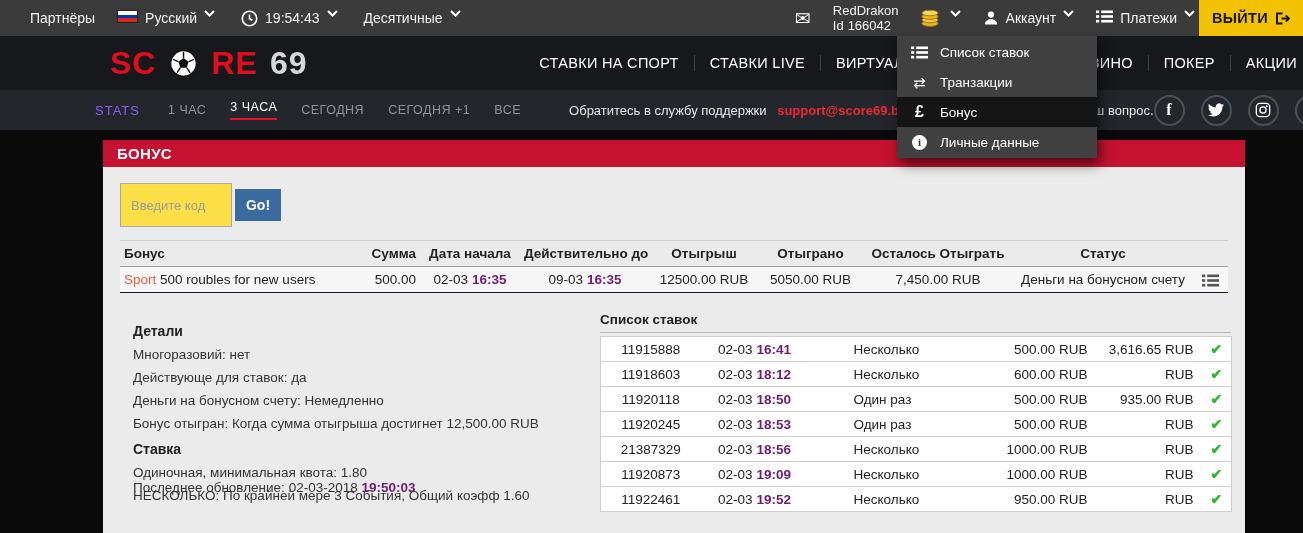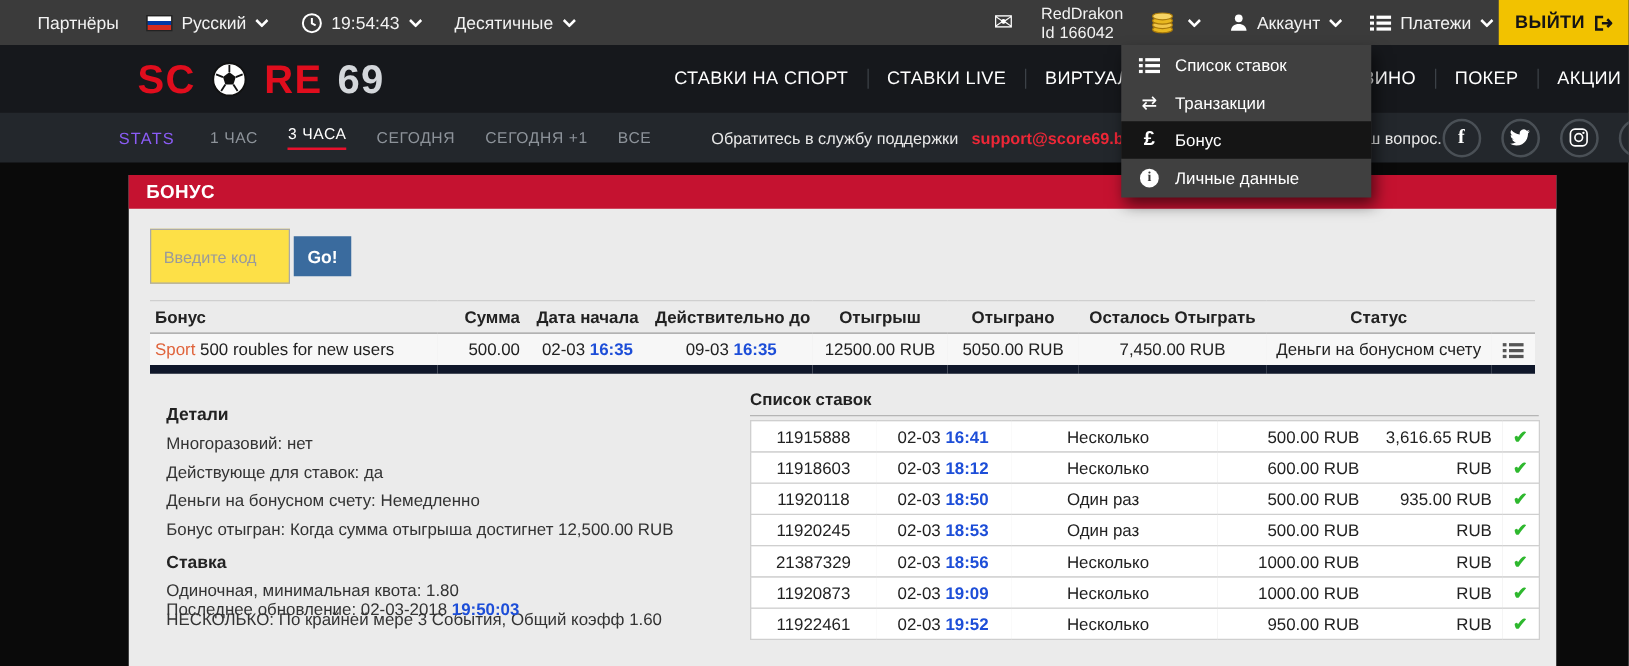--- a/index.html
+++ b/index.html
@@ -8,21 +8,21 @@
     position:relative; background:#0a0a0a; overflow:hidden;
     font-family:"Liberation Sans", sans-serif; -webkit-font-smoothing:antialiased;
   }
 
   
   .topbar {
     position:absolute; left:0; top:0; width:1303px; height:36px;
     background:#3b3b3b; display:flex; align-items:center;
     color:#f2f2f2; font-size:14px; padding-left:30px;
   }
-  .tb-item { display:flex; align-items:center; gap:7px; cursor:default; }
+  .tb-item { display:flex; gap:7px; cursor:default; }
   .flag {
     width:21px; height:13px; border:1px solid #222;
     background:linear-gradient(#fff 0 33%, #0039a6 33% 66%, #d52b1e 66% 100%);
   }
   .chev { display:inline-block; }
   .mr22 { margin-right:22px; } .mr26 { margin-right:26px; }
   .tb-right { display:flex; align-items:center; margin-left:auto; margin-right:108px; gap:22px; }
   .envelope { font-size:19px; color:#fff; line-height:1; }
   .userbox { font-size:13px; line-height:15px; text-align:left; }
   .userbox .uid { display:flex; gap:4px; }
@@ -103,25 +103,25 @@
   }
   .promos-title { margin:20px 0 0 17px; font-size:21px; color:#666; font-weight:400; }
 
   table { border-collapse:collapse; }
   .bonus-table { margin:13px 17px 0 17px; width:1108px; font-size:13.5px; color:#222; table-layout:fixed; }
   .bonus-table th {
     font-weight:bold; padding:5px 4px; border-top:1px solid #cfcfcf;
     border-bottom:1px solid #9e9e9e; white-space:nowrap;
   }
   .bonus-table td {
-    padding:5px 4px; background:#f7f7f7; border-bottom:7px solid #0f172a; white-space:nowrap;
+    padding:5px 4px; background:#f7f7f7; border-bottom:1px solid #0f172a; white-space:nowrap;
   }
   .al { text-align:left; } .ar { text-align:right; } .ac { text-align:center; }
   .sport-tag { color:#e0643c; }
-  .red-time { color:#1d4ed8; font-weight:bold; }
+  .red-time { color:#701a75; font-weight:bold; }
 
   .details-block { position:absolute; left:30px; top:180px; width:460px; font-size:13.5px; color:#333; line-height:23px; }
   .details-title { font-weight:bold; font-size:14px; color:#222; }
   .stake-title { font-weight:bold; font-size:14px; color:#222; margin-top:3px; }
   .last-update { position:absolute; left:30px; top:340px; font-size:13.5px; color:#333; }
 
   .bets-panel { position:absolute; left:497px; top:172px; width:631px; }
   .bets-title {
     font-weight:bold; font-size:13.5px; color:#222;
     padding-bottom:5px; border-bottom:1px solid #b5b5b5;

